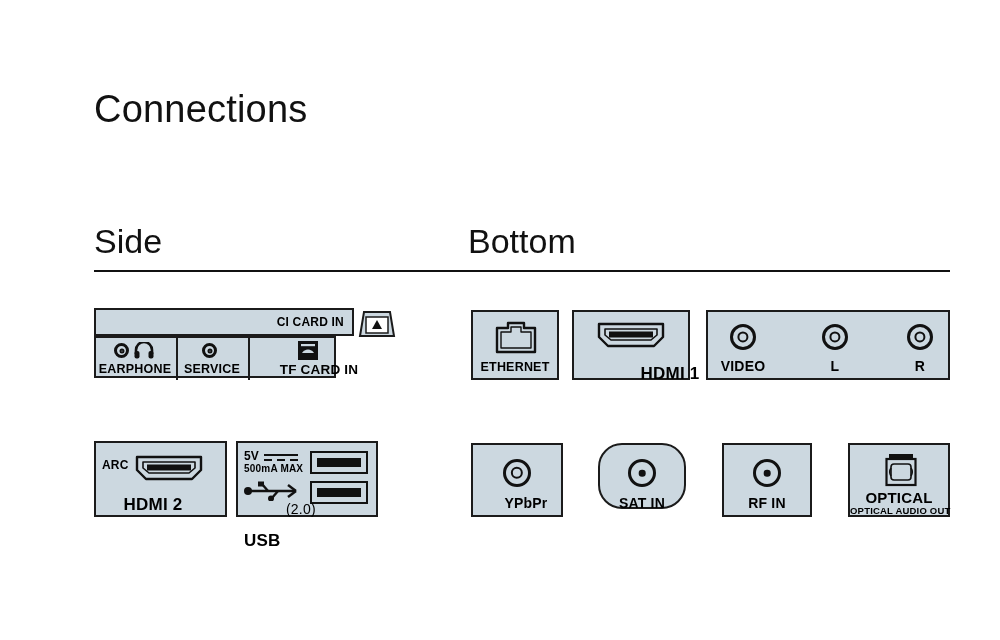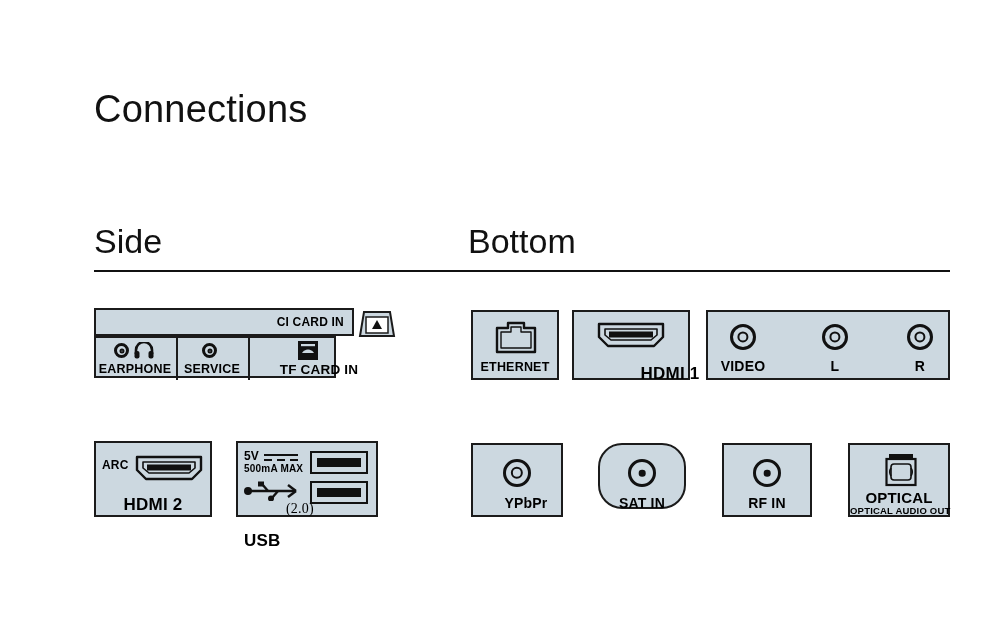--- a/index.html
+++ b/index.html
@@ -120,21 +120,21 @@
   <div style="position:absolute;left:200px;top:2px;width:24px;height:21px;">
     <svg width="24" height="21" viewBox="0 0 24 21">
       <path d="M2 1 H22 V20 H2 Z" fill="#111"></path>
       <path d="M6 13 A7 7 0 0 1 18 13 Z" fill="#ccd8e0"></path>
       <rect x="5" y="4" width="14" height="2.2" fill="#ccd8e0"></rect>
     </svg>
   </div>
   <div class="lbl" style="left:154px;top:24px;width:138px;font-size:13.5px;">TF CARD IN</div>
 </div>
 
-<div class="panel" style="left:94px;top:441px;width:118px;height:76px;">
+<div class="panel" style="left:94px;top:441px;width:133px;height:76px;">
   <div class="lbl" style="left:6px;top:15px;font-size:12px;">ARC</div>
   <div class="hdmi" style="left:38px;top:10px;">
     <svg width="70" height="30" viewBox="0 0 70 30">
       <path d="M3 4 H67 V17 L58 26 H12 L3 17 Z" fill="#ccd8e0" stroke="#111" stroke-width="2.4" stroke-linejoin="round"></path>
       <path d="M9 9 H61 V15 L55 20 H15 L9 15 Z" fill="#ccd8e0" stroke="#111" stroke-width="1.6" stroke-linejoin="round"></path>
       <rect x="13" y="11.5" width="44" height="6" fill="#111"></rect>
     </svg>
   </div>
   <div class="lbl" style="left:0;top:52px;width:114px;font-size:17px;">HDMI 2</div>
 </div>
@@ -164,21 +164,21 @@
   </div>
 
   <div class="usbport" style="left:72px;top:8px;width:58px;height:23px;">
       <i></i>
     </div>
   <div class="usbport" style="left:72px;top:38px;width:58px;height:23px;">
       <i></i>
     </div>
 
   <div class="lbl" style="left:6px;top:56px;font-size:17px;margin-top:32px;">USB</div>
-  <div class="lbl" style="left:48px;top:58px;font-size:14px;font-weight:normal;font-family:Liberation Serif, serif;">(2.0)</div>
+  <div class="lbl" style="left:48px;top:58px;font-size:14px;font-weight:normal;">(2.0)</div>
 </div>
 
 <div class="panel" style="left:471px;top:310px;width:88px;height:70px;">
   <div style="position:absolute;left:22px;top:8px;width:42px;height:34px;">
     <svg width="42" height="34" viewBox="0 0 42 34">
       <path d="M2 8 H13 V3 H29 V8 H40 V32 H2 Z" fill="#ccd8e0" stroke="#111" stroke-width="2.4" stroke-linejoin="round"></path>
       <path d="M6 12 H16 V7 H26 V12 H36 V28 H6 Z" fill="#ccd8e0" stroke="#111" stroke-width="1.4" stroke-linejoin="round"></path>
     </svg>
   </div>
   <div class="lbl" style="left:0;top:48px;width:84px;font-size:12.5px;">ETHERNET</div>

